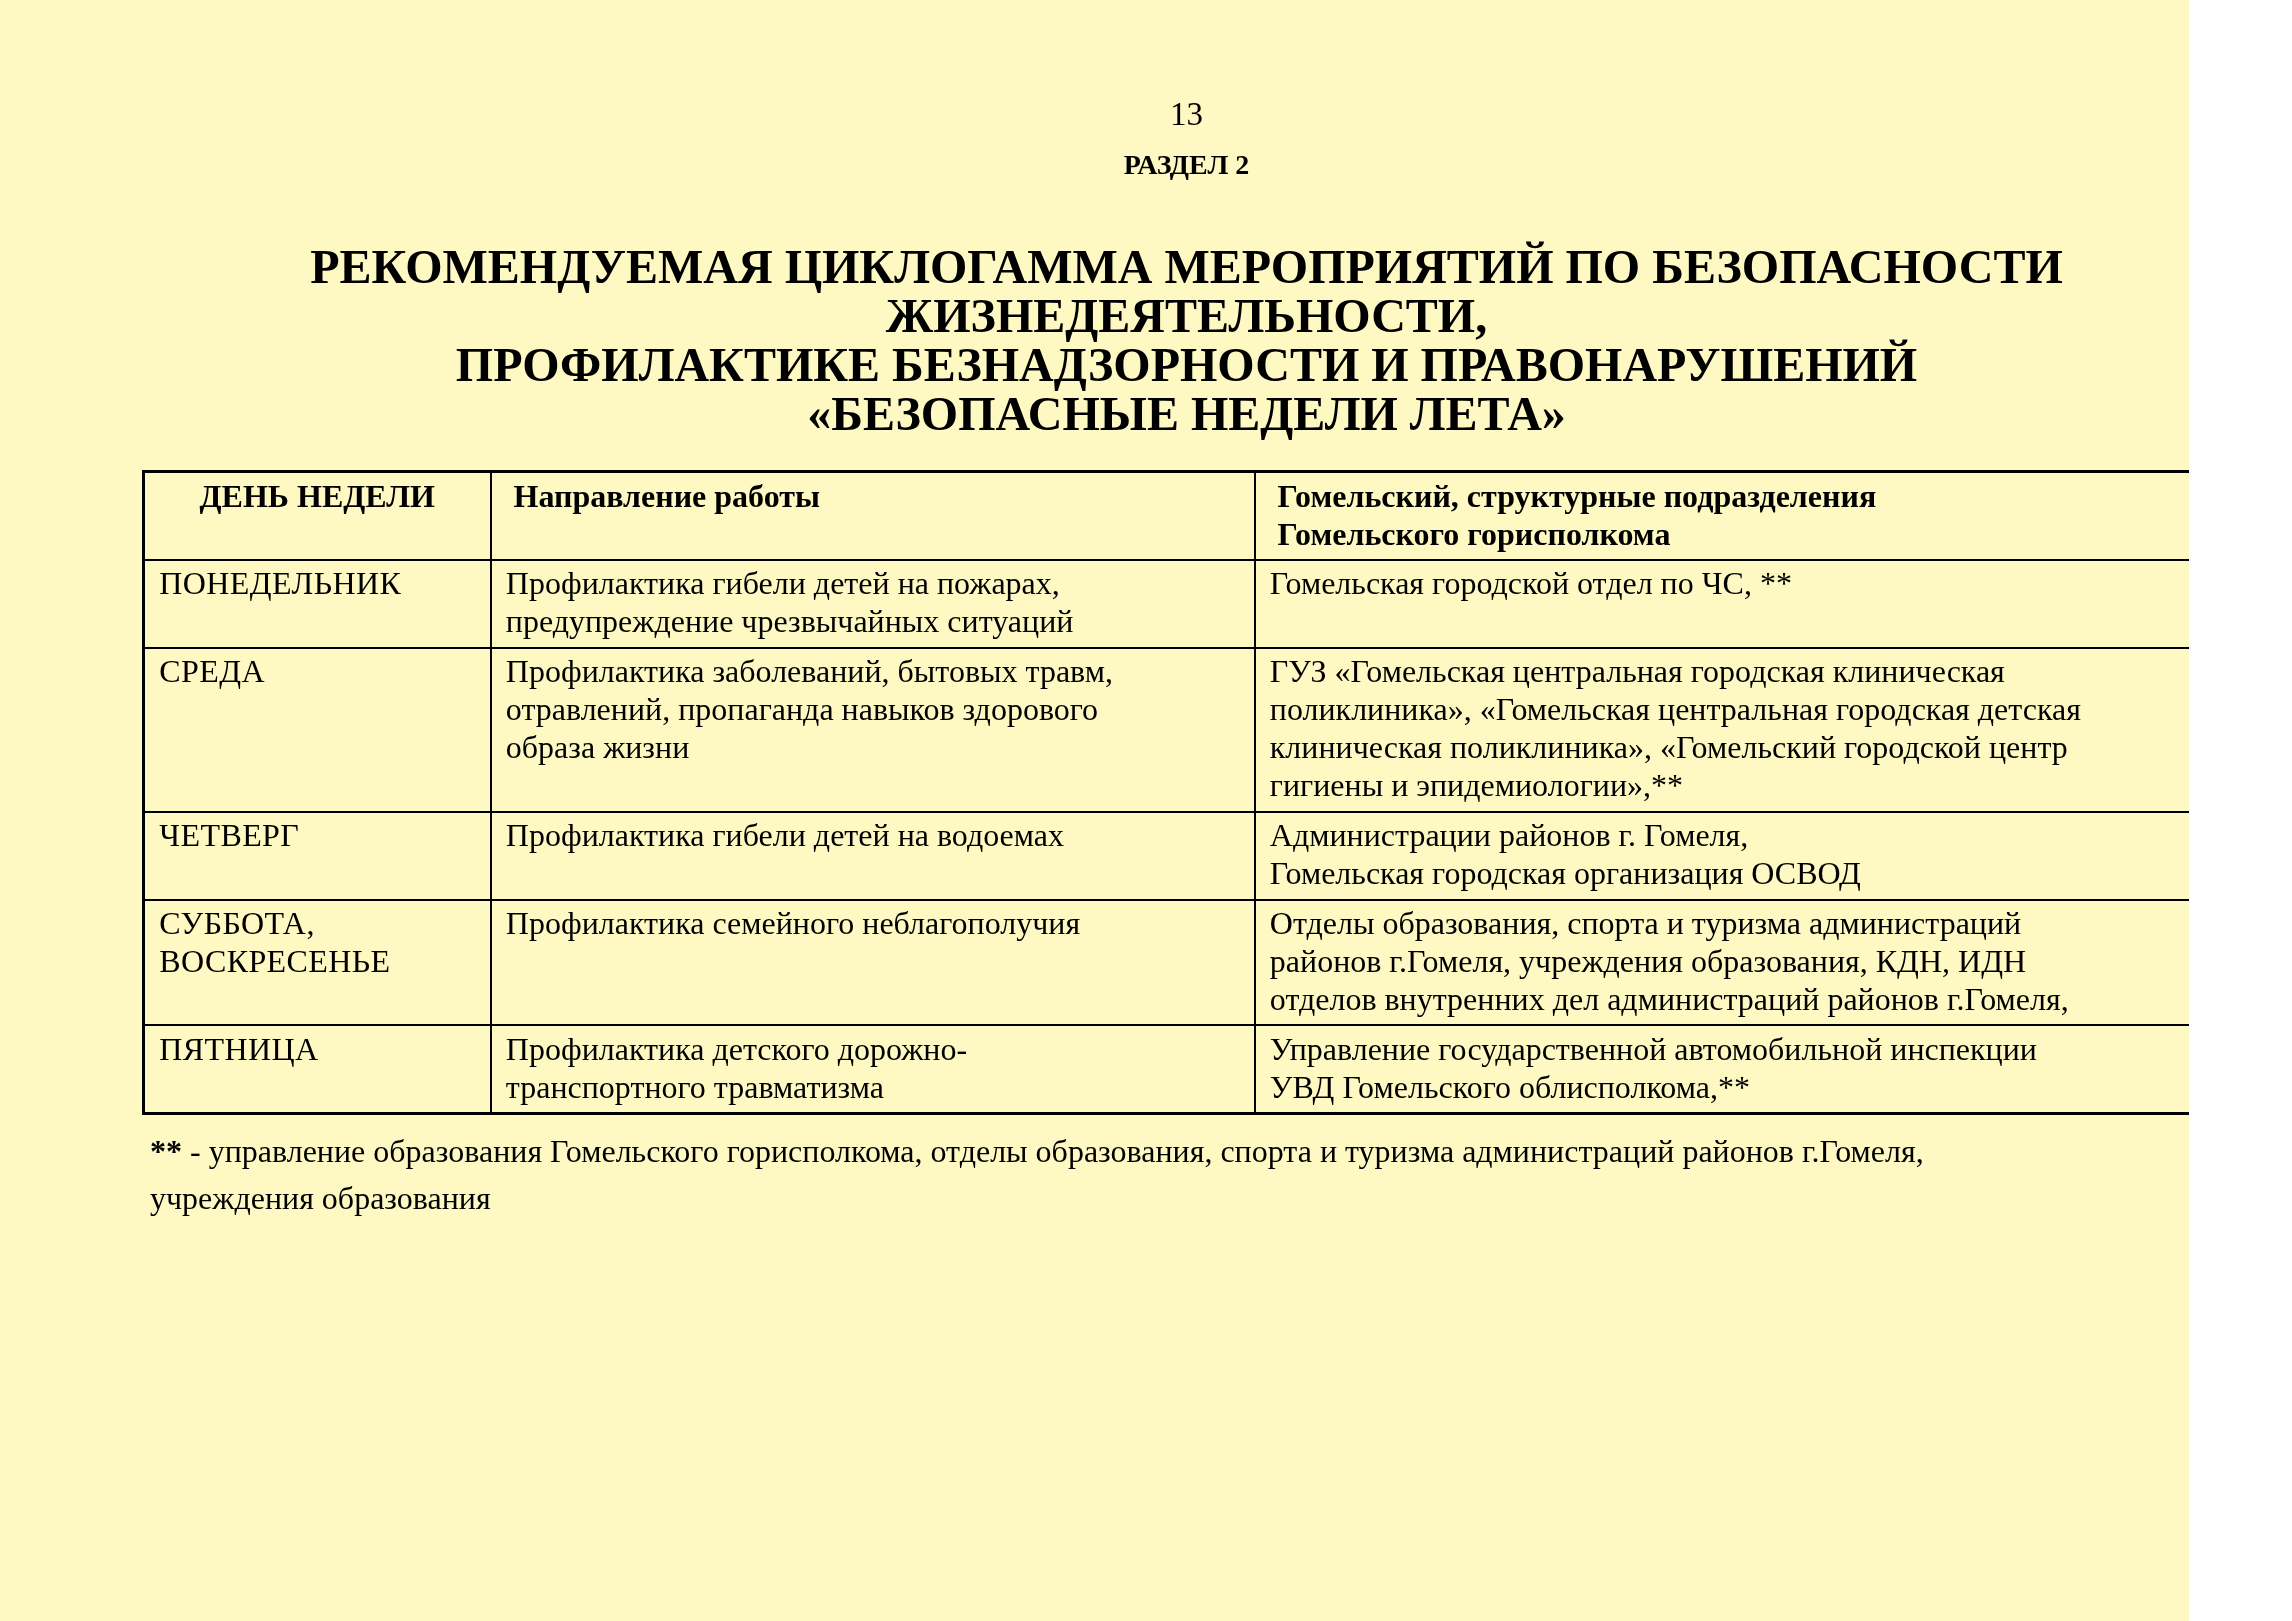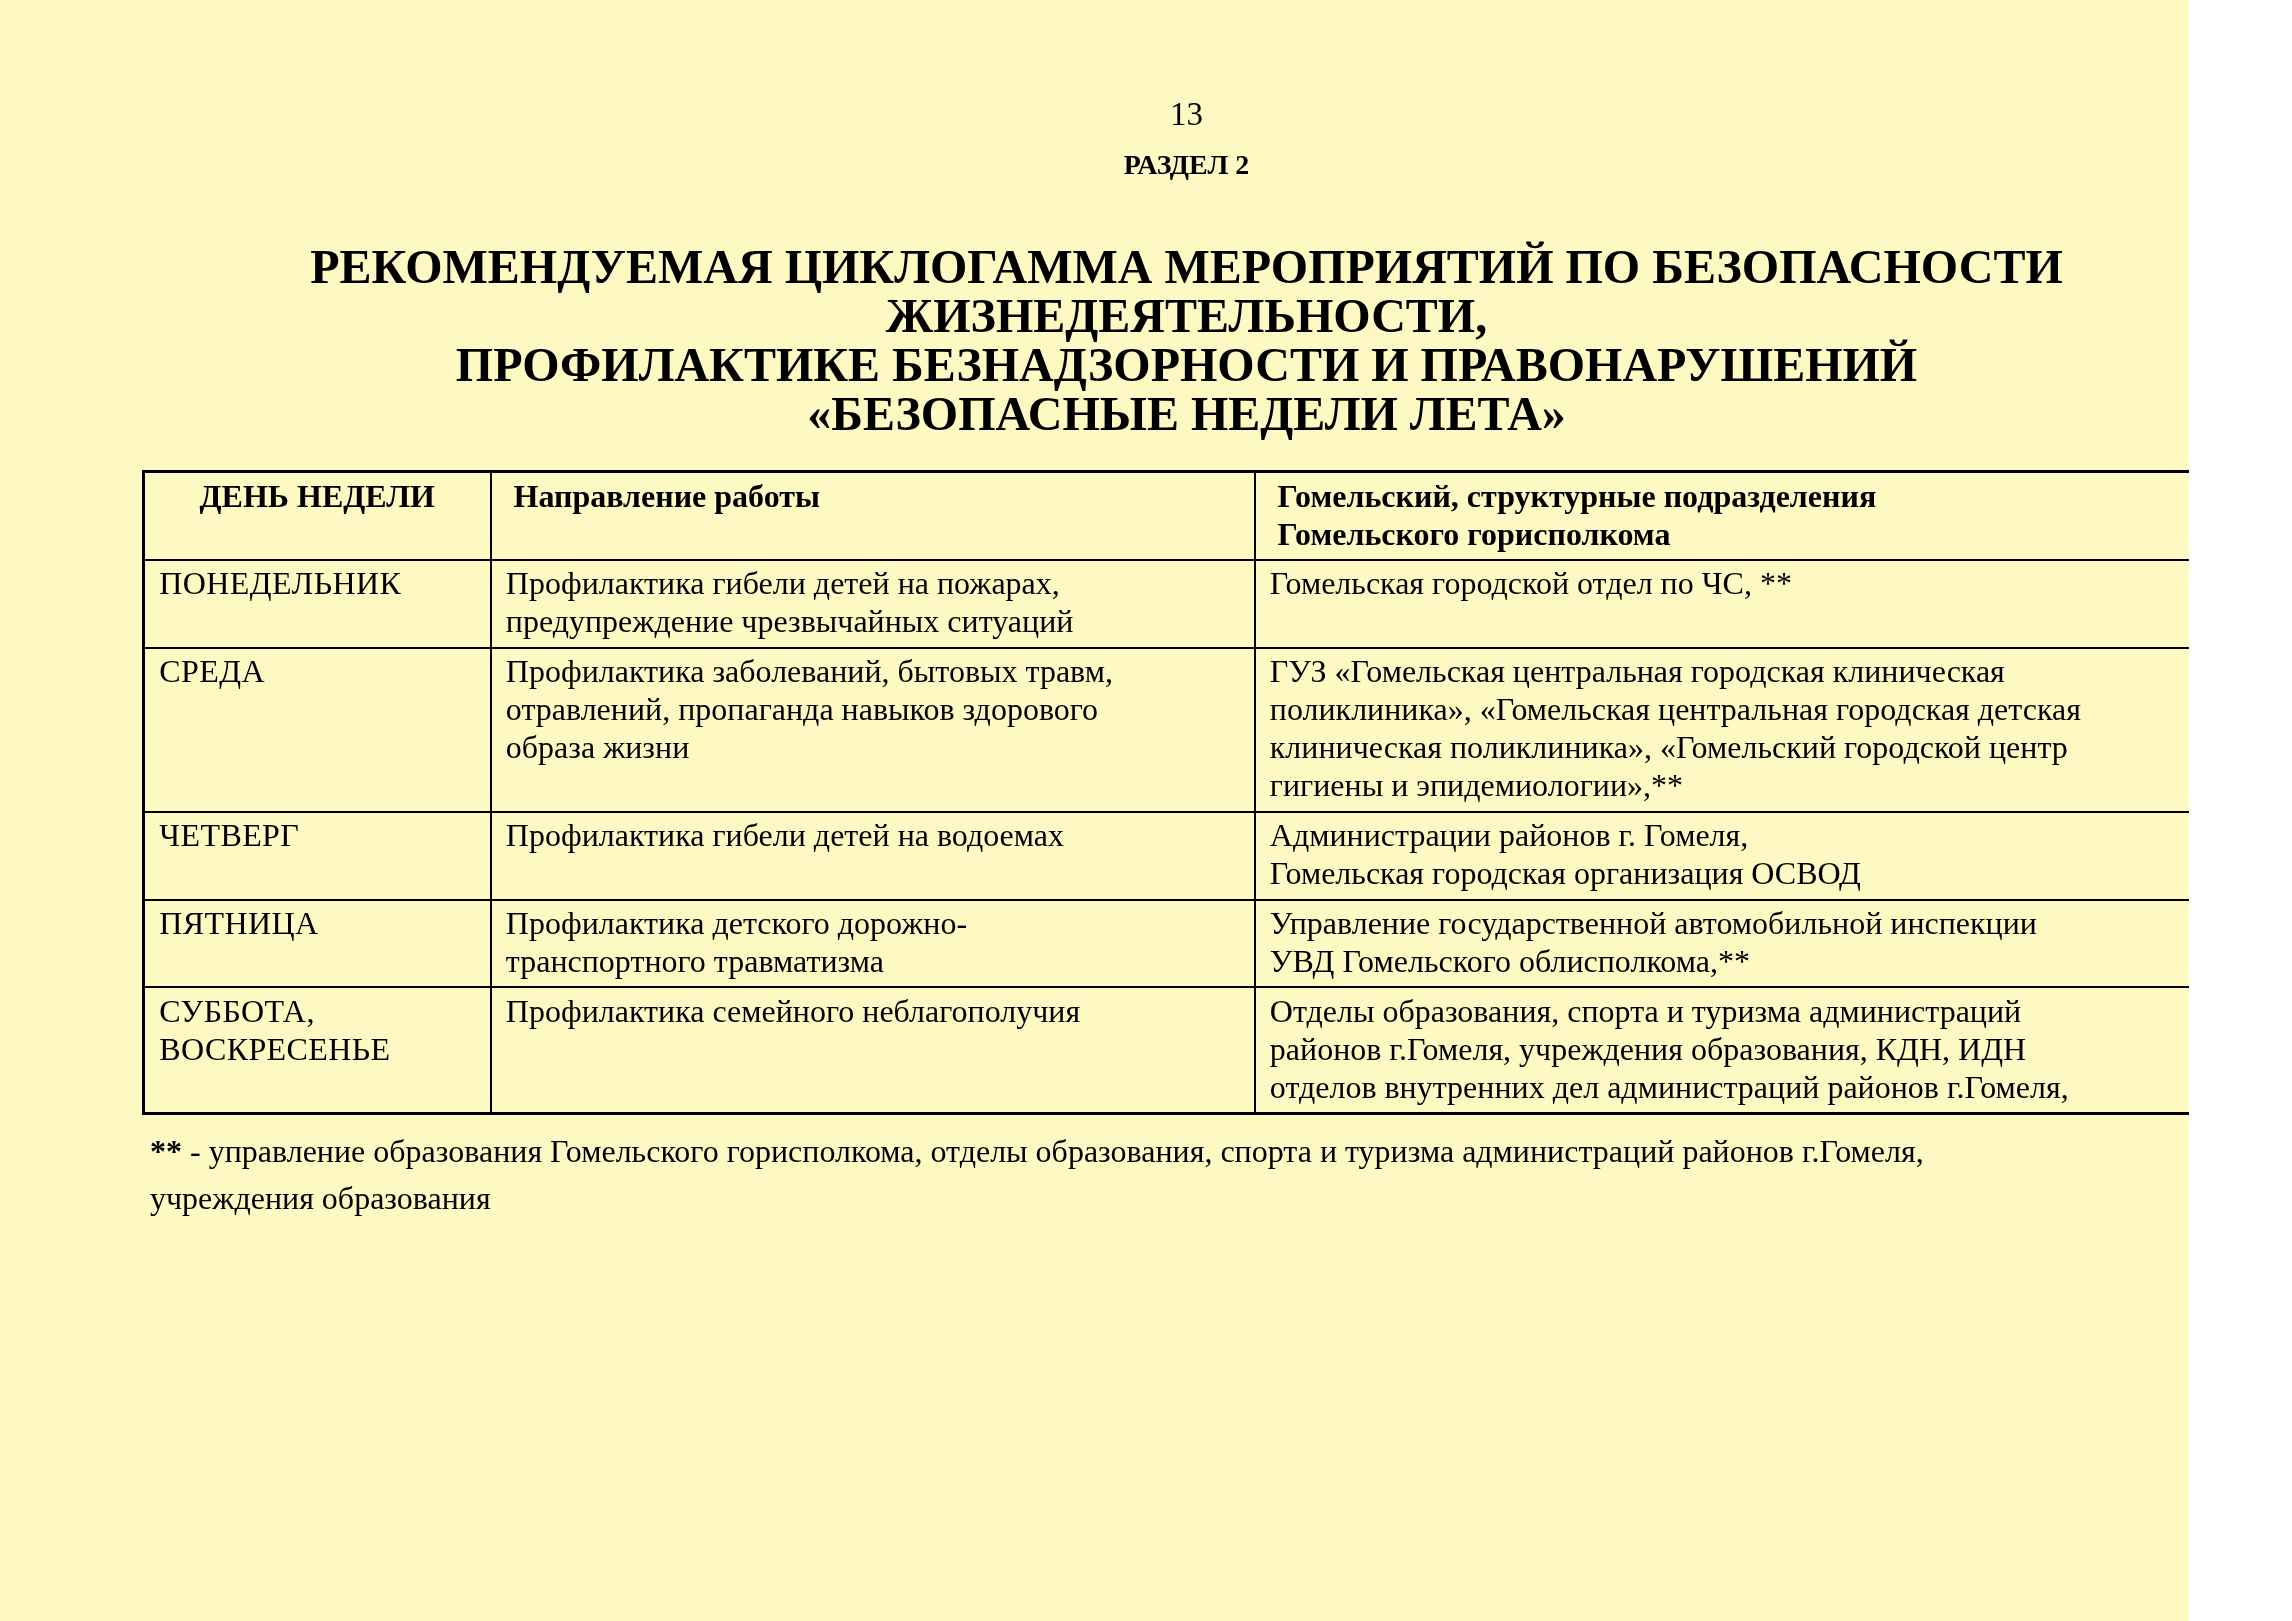--- a/index.html
+++ b/index.html
@@ -133,33 +133,33 @@
 клиническая поликлиника», «Гомельский городской центр
 гигиены и эпидемиологии»,**</td>
         </tr>
         <tr>
           <td class="day-cell">ЧЕТВЕРГ</td>
           <td>Профилактика гибели детей на водоемах</td>
           <td>Администрации районов г. Гомеля,
 Гомельская городская организация ОСВОД</td>
         </tr>
         <tr>
-          <td class="day-cell">ПЯТНИЦА</td>
-          <td>Профилактика детского дорожно-
-транспортного травматизма</td>
-          <td>Управление государственной автомобильной инспекции
-УВД Гомельского облисполкома,**</td>
-        </tr>
-        <tr>
           <td class="day-cell">СУББОТА,
 ВОСКРЕСЕНЬЕ</td>
           <td>Профилактика семейного неблагополучия</td>
           <td>Отделы образования, спорта и туризма администраций
 районов г.Гомеля, учреждения образования, КДН, ИДН
 отделов внутренних дел администраций районов г.Гомеля,</td>
+        </tr>
+        <tr>
+          <td class="day-cell">ПЯТНИЦА</td>
+          <td>Профилактика детского дорожно-
+транспортного травматизма</td>
+          <td>Управление государственной автомобильной инспекции
+УВД Гомельского облисполкома,**</td>
         </tr>
       </tbody>
     </table>
 
     <div class="footnote"><span class="marker">**</span> <span class="note-text">- управление образования Гомельского горисполкома, отделы образования, спорта и туризма администраций районов г.Гомеля,
 учреждения образования</span></div>
 
   </div>
 </div>
 

